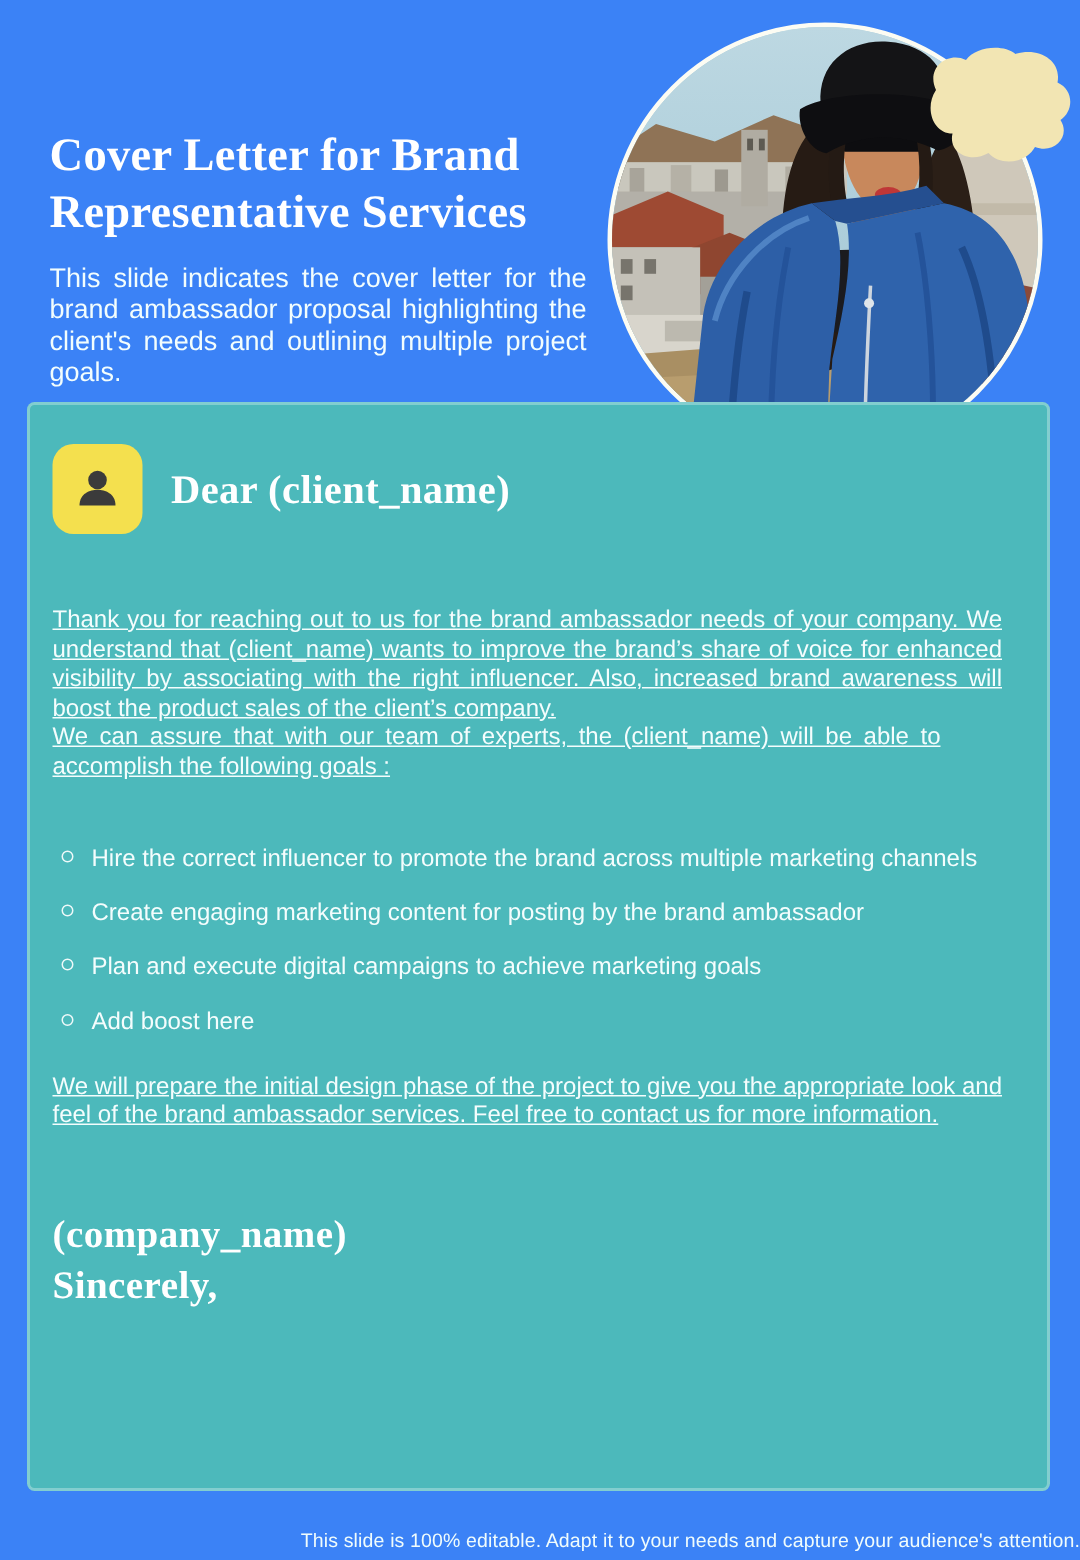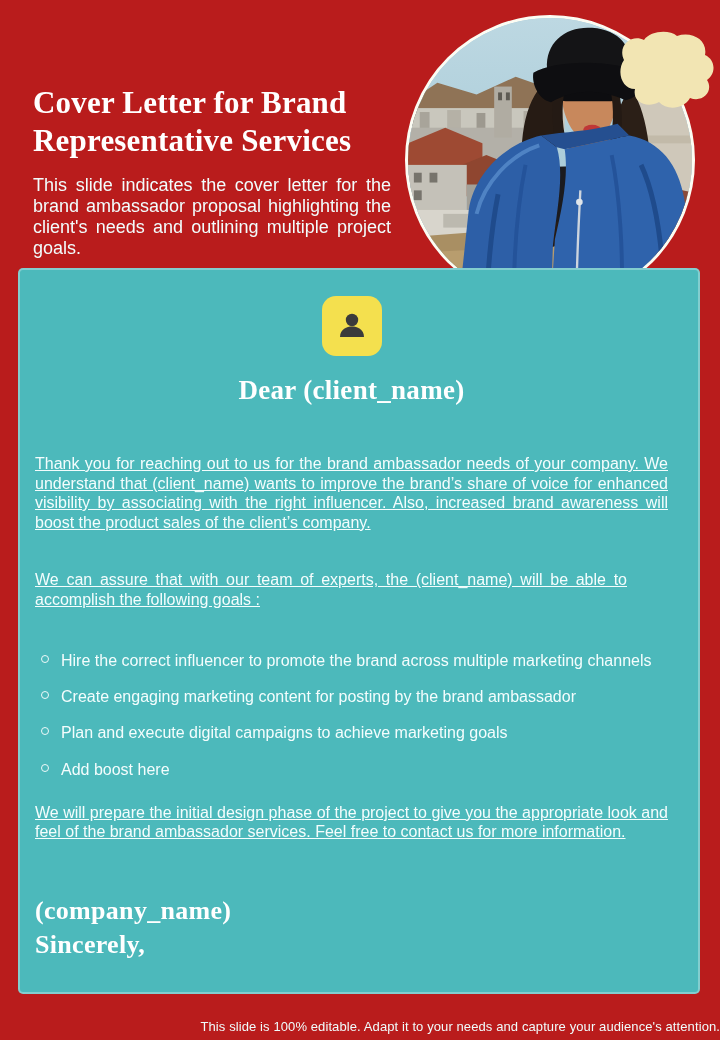--- a/index.html
+++ b/index.html
@@ -1,21 +1,21 @@
 <!DOCTYPE html>
 <html><head>
 <meta charset="utf-8">
 <style>
   * { margin:0; padding:0; box-sizing:border-box; }
   html,body { width:720px; height:1040px; }
   body { font-family:"Liberation Sans", sans-serif; }
 
   .slide {
     position:relative; width:720px; height:1040px;
-    background:#b91c1c; overflow:hidden;
+    background:#3b82f6; overflow:hidden;
   }
 
   
   .title-block { position:absolute; left:33px; top:84px; width:360px; }
   .title {
     font-family:"Liberation Serif", serif; font-weight:bold;
     font-size:31px; line-height:1.22; color:#ffffff;
     letter-spacing:.2px;
   }
   .subtitle { margin-top:15px; width:358px; color:#f2fdfd; font-size:18px; line-height:1.18; }
@@ -31,32 +31,32 @@
 
   
   .blob { position:absolute; left:609px; top:30px; width:108px; height:78px; }
 
   
   .panel {
     position:absolute; left:18px; top:268px; width:682px; height:726px;
     background:#4cb9bb; border:2px solid rgba(255,255,255,.30);
     border-radius:5px; padding:26px 30px 0 15px; color:#ffffff;
   }
-  .greeting-row { display:flex; align-items:center; gap:19px;flex-direction:column; }
+  .greeting-row { display:flex; align-items:center; gap:19px; }
   .avatar-badge {
     width:60px; height:60px; border-radius:14px; background:#f4e04e;
     display:flex; align-items:center; justify-content:center; flex:0 0 auto;
   }
   .greeting {
     font-family:"Liberation Serif", serif; font-weight:bold;
     font-size:27px; color:#ffffff; letter-spacing:.3px;
   }
   .body-par { font-size:16px; line-height:1.22; text-align:justify; color:#f4fdfd;text-decoration:underline; }
   .par-1 { margin-top:48px; }
-  .par-2 { margin-top:38px; max-width:592px; }
+  .par-2 { max-width:592px; }
   .goal-list { list-style:none; margin-top:42px; }
   .goal-item { display:flex; align-items:flex-start; gap:12px; margin:0 0 17px 6px; font-size:16px; line-height:1.2; color:#f4fdfd; }
   .o-bullet {
     flex:0 0 auto; width:8px; height:8px; margin-top:4px;
     border:1.6px solid #eef9f9; border-radius:50%;
   }
   .par-3 { margin-top:24px; }
   .signature { margin-top:52px; font-family:"Liberation Serif", serif; font-weight:bold; font-size:26px; line-height:1.3; color:#ffffff; letter-spacing:.3px; }
 
   

